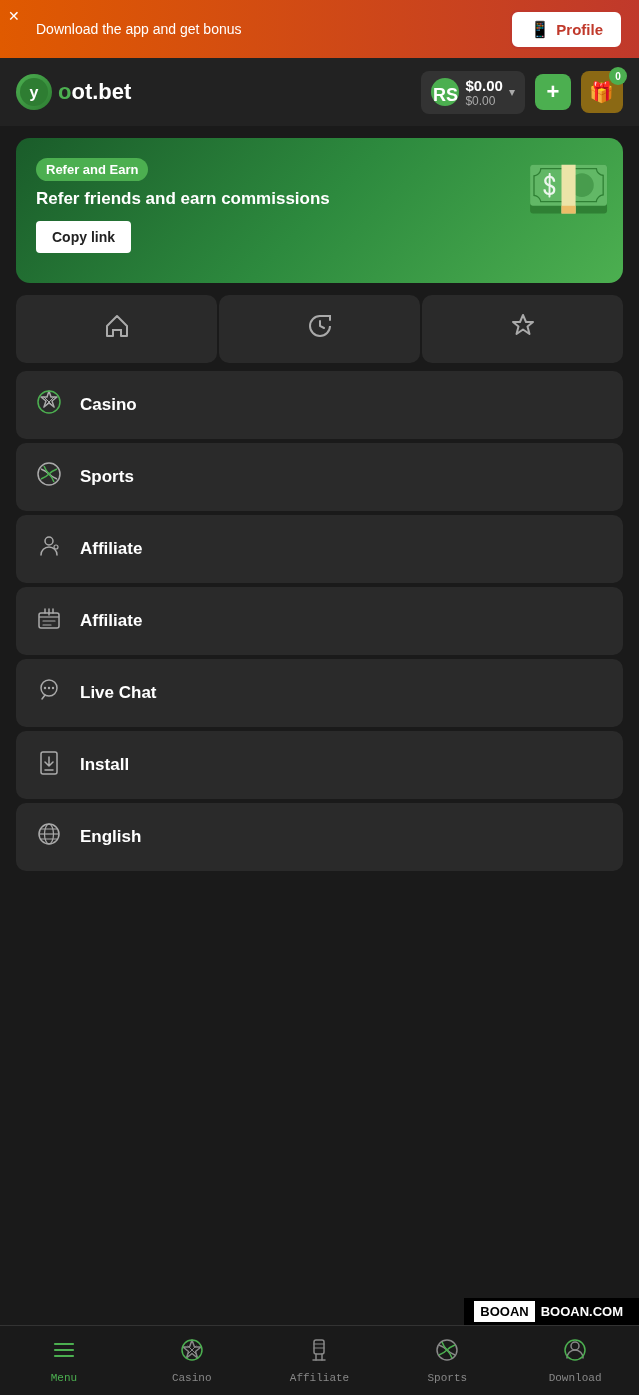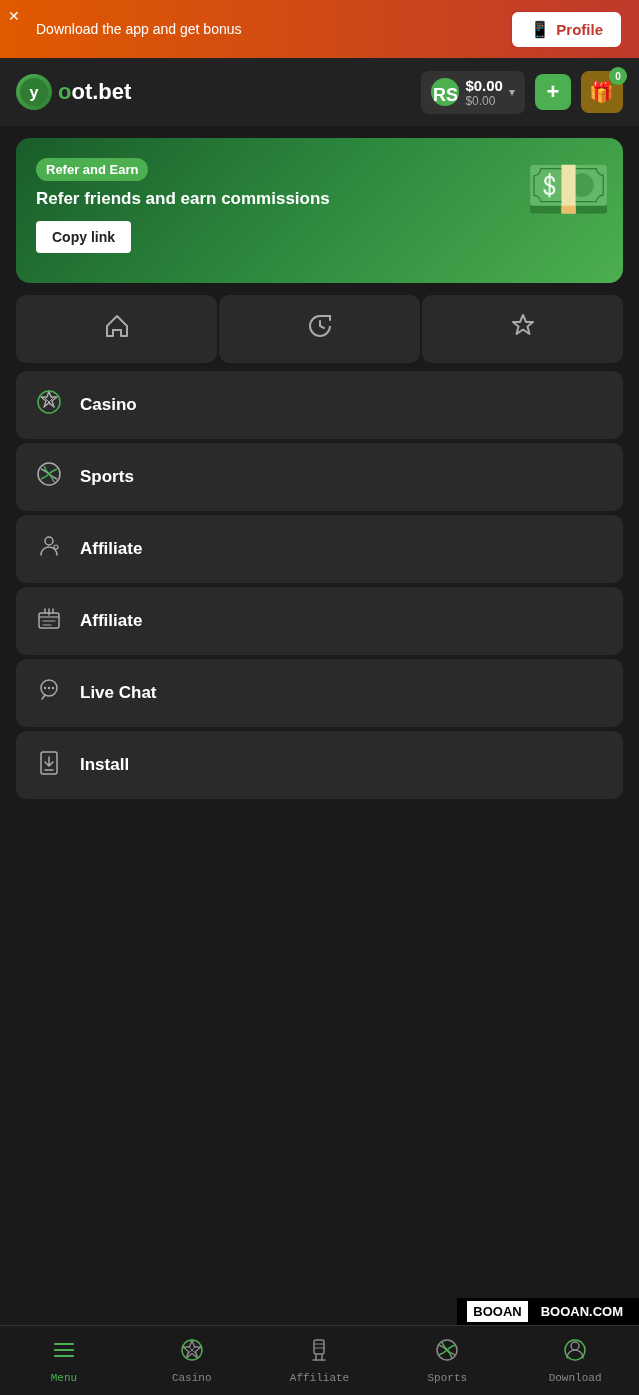--- a/index.html
+++ b/index.html
@@ -305,21 +305,21 @@
     .booan-bar {
       position: fixed;
       bottom: 70px;
       right: 0;
       background: #000;
       color: #fff;
       font-size: 13px;
       font-weight: bold;
       padding: 3px 10px;
       display: flex;
-      gap: 7px;
+      gap: 0;
     }
     .booan-white { background: #fff; color: #000; padding: 3px 6px; }
     .booan-black { background: #000; color: #fff; padding: 3px 6px; }
   </style>
 </head>
 <body>
 
 <div class="top-banner">
   <span class="top-banner-close">✕</span>
   <span class="top-banner-text">Download the app and get bonus</span>
@@ -468,20 +468,31 @@
     <span class="menu-icon">
       <svg width="26" height="26" viewBox="0 0 26 26" fill="none">
         <rect x="5" y="3" width="16" height="22" rx="2" stroke="#aaa" stroke-width="1.5" fill="none"></rect>
         <line x1="9" y1="21" x2="17" y2="21" stroke="#aaa" stroke-width="1.5" stroke-linecap="round"></line>
         <path d="M13 8V16M9 13L13 17L17 13" stroke="#aaa" stroke-width="1.5" stroke-linecap="round" stroke-linejoin="round"></path>
       </svg>
     </span>
     <span class="menu-label">Install</span>
   </div>
 
+  <div class="menu-item">
+    <span class="menu-icon">
+      <svg width="26" height="26" viewBox="0 0 26 26" fill="none">
+        <circle cx="13" cy="13" r="10" stroke="#aaa" stroke-width="1.5" fill="none"></circle>
+        <ellipse cx="13" cy="13" rx="4.5" ry="10" stroke="#aaa" stroke-width="1.2" fill="none"></ellipse>
+        <line x1="3" y1="13" x2="23" y2="13" stroke="#aaa" stroke-width="1.2"></line>
+        <path d="M4.5 8H21.5M4.5 18H21.5" stroke="#aaa" stroke-width="1.2" stroke-linecap="round"></path>
+      </svg>
+    </span>
+    <span class="menu-label">English</span>
+  </div>
 
 </div>
 
 <div style="height: 140px;"></div>
 
 <div class="booan-bar">
   <span class="booan-white">BOOAN</span>
   <span class="booan-black">BOOAN.COM</span>
 </div>
 

